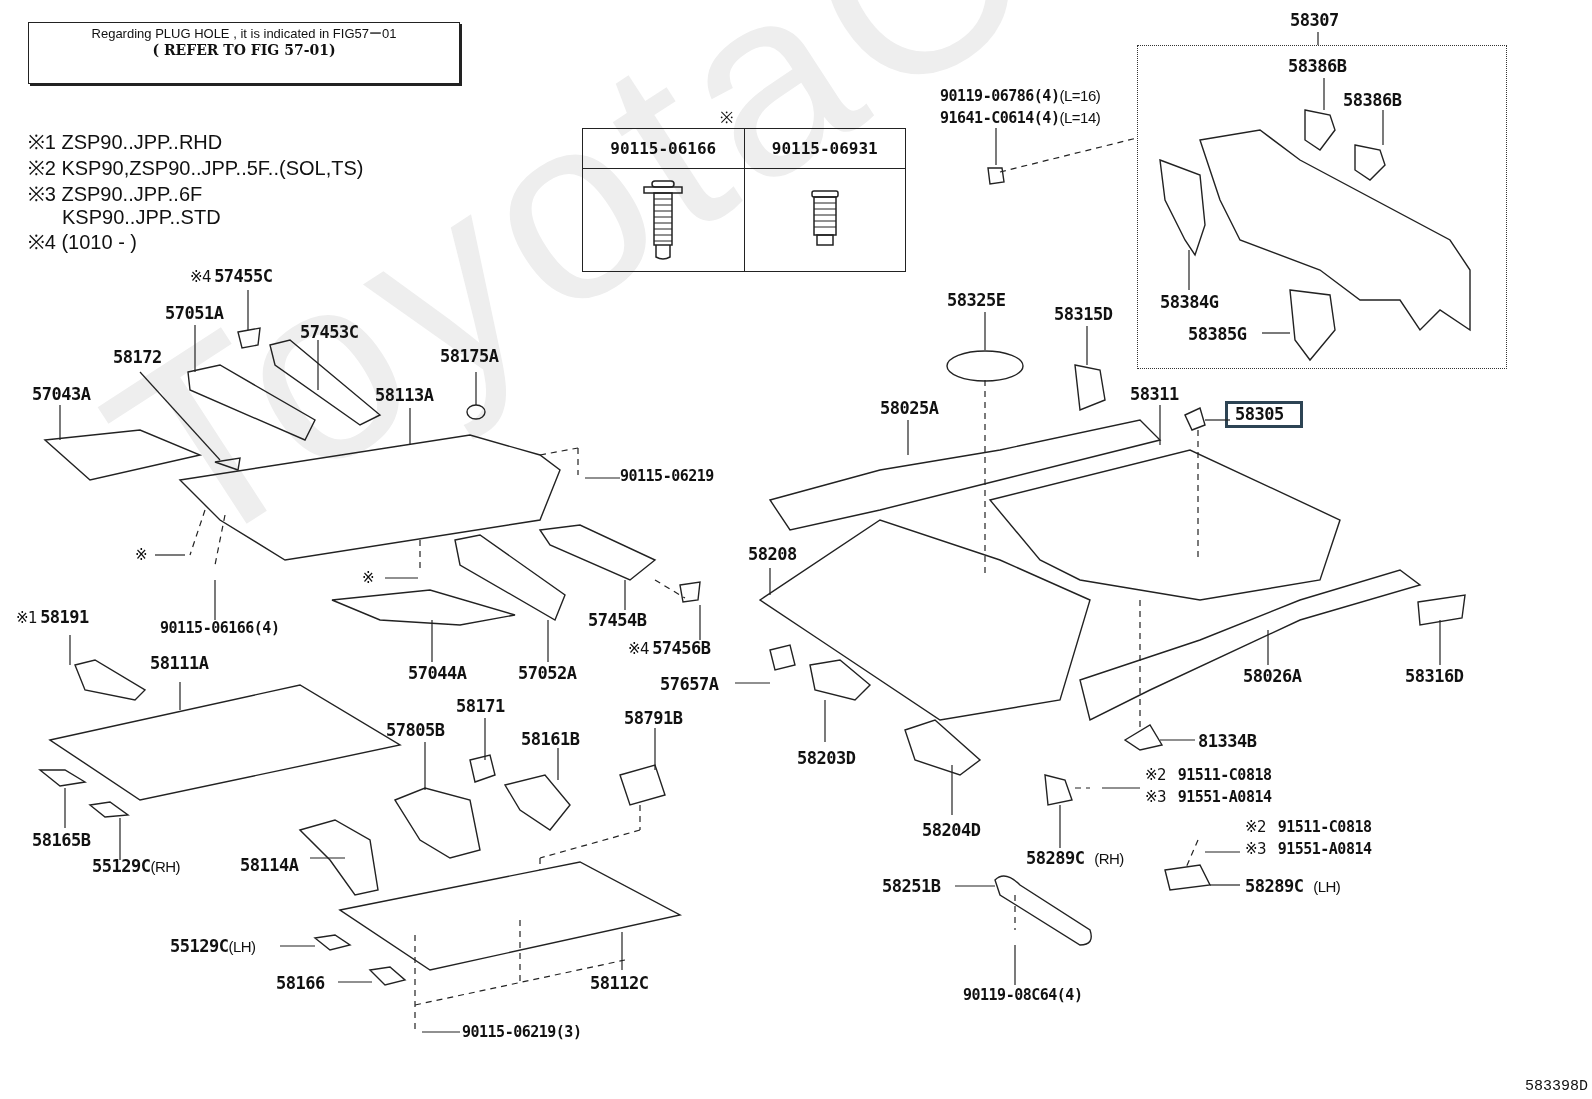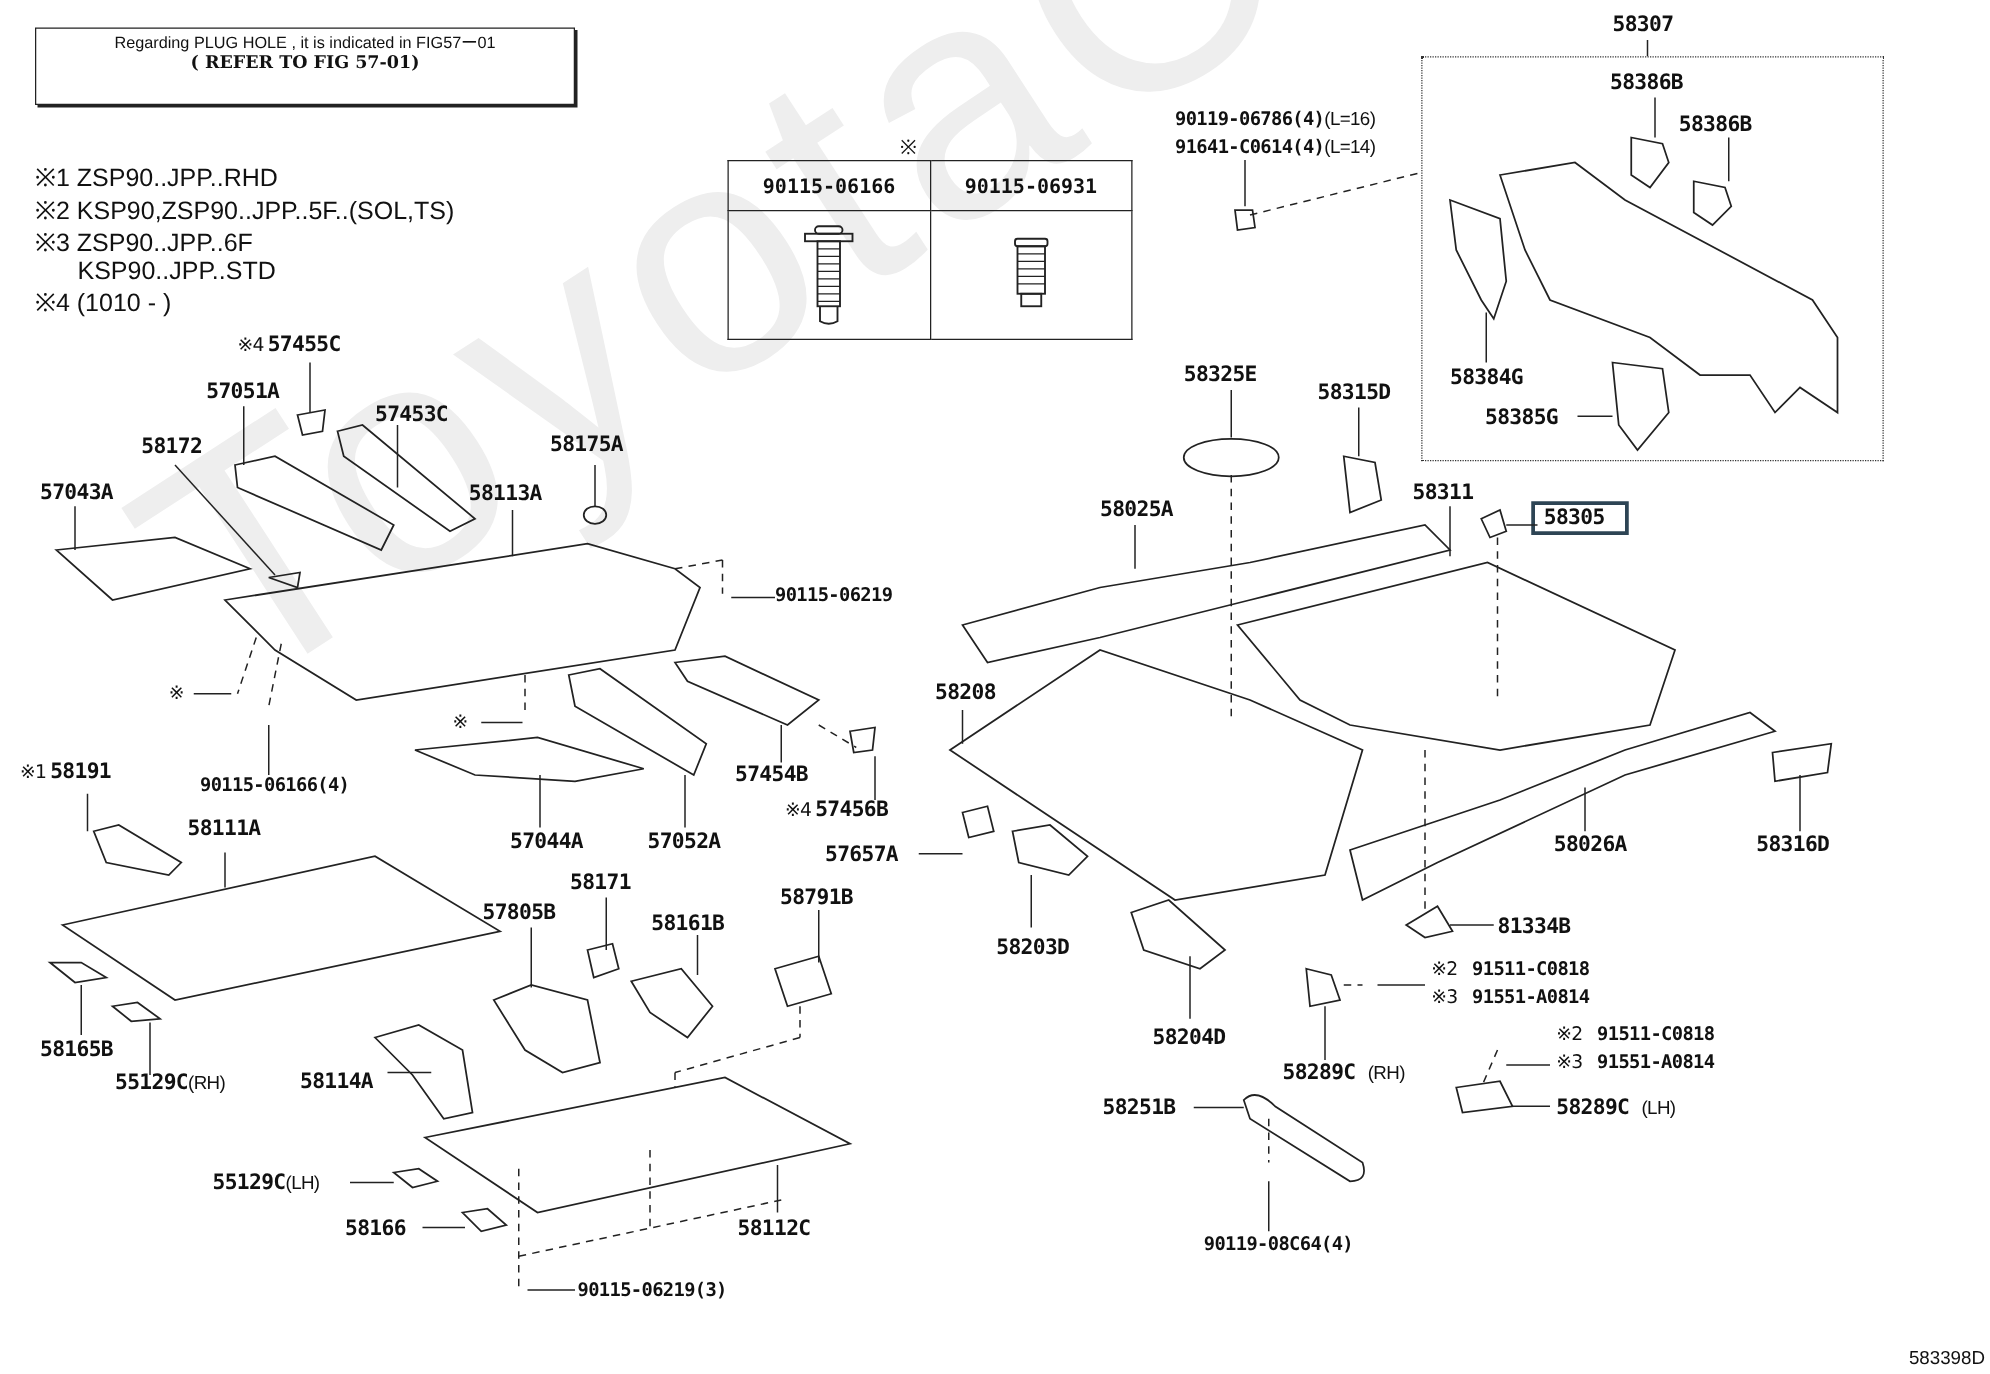--- a/index.html
+++ b/index.html
@@ -11,21 +11,21 @@
   .mark{font-family:"DejaVu Sans",sans-serif;font-weight:normal;font-size:15px;margin-right:3px;}
   #plug-box{position:absolute;left:28px;top:22px;width:432px;height:62px;border:1.5px solid #222;box-shadow:2px 2px 0 #222;text-align:center;font-family:"Liberation Sans",sans-serif;font-size:13px;line-height:17px;padding-top:2px;box-sizing:border-box;}
   #plug-box .ref{font-family:"DejaVu Serif","Liberation Serif",serif;font-weight:bold;font-size:14px;}
   #fastener-table{position:absolute;left:582px;top:128px;width:324px;height:144px;border:1.5px solid #222;border-collapse:collapse;}
   #fastener-table td{border:1.5px solid #222;text-align:center;font-family:"DejaVu Sans Mono","Liberation Mono",monospace;font-weight:bold;font-size:16px;}
   #fastener-table .hd{height:40px;}
   #group-box{position:absolute;left:1137px;top:45px;width:368px;height:322px;border:1.5px dotted #333;}
   #hl-58305{position:absolute;left:1225px;top:401px;width:78px;height:27px;border:3px solid #2d4454;box-sizing:border-box;}
   #diagram-svg{position:absolute;left:0;top:0;}
   #watermark{position:absolute;left:60px;top:360px;font-family:"Liberation Sans",sans-serif;font-size:260px;color:#eeeeee;transform:rotate(-33deg);transform-origin:left top;white-space:nowrap;pointer-events:none;letter-spacing:10px;}
-  #fig-code{position:absolute;right:4px;bottom:4px;font-family:Liberation Sans, sans-serif;font-size:15px;margin-top:36px;}
+  #fig-code{position:absolute;right:4px;bottom:4px;font-family:Liberation Mono, monospace;font-size:15px;margin-top:36px;}
 </style>
 </head>
 <body>
 
 <div id="watermark">ToyotaCarParts</div>
 
 <div id="plug-box">
   <div>Regarding PLUG HOLE , it is indicated in FIG57ー01</div>
   <div class="ref">( REFER TO FIG 57-01)</div>
 </div>

